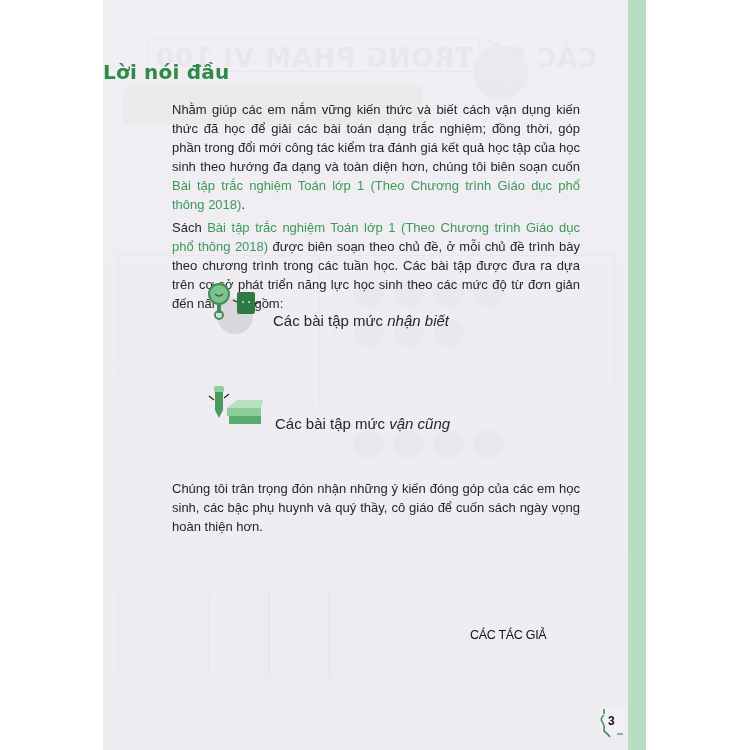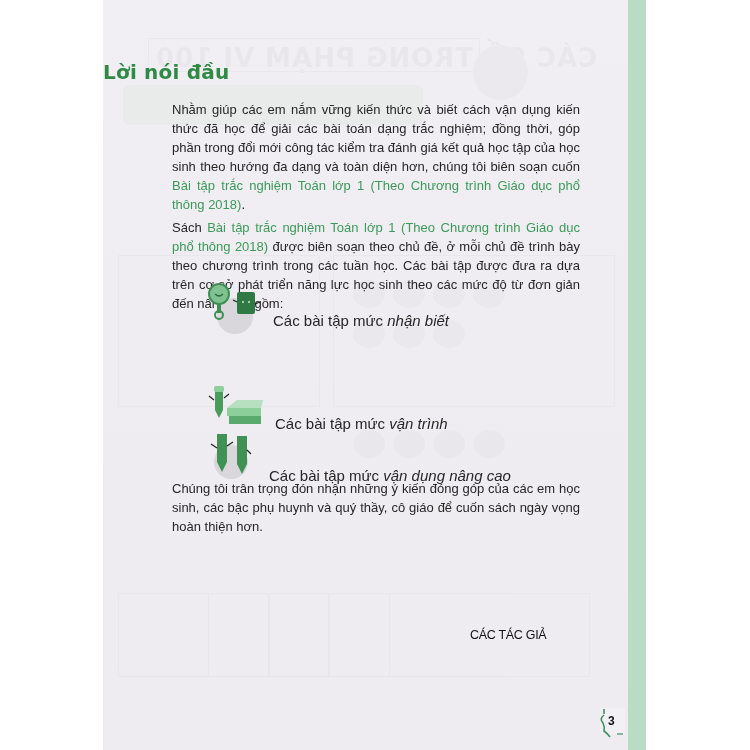--- a/index.html
+++ b/index.html
@@ -213,32 +213,23 @@
 
       <div class="level-row" style="top:102px;">
         <svg class="level-illus" viewBox="0 0 64 52">
           <path d="M12 6 l8 0 l0 20 l-4 8 l-4 -8 z" fill="#4a9c5e"></path>
           <rect x="11" y="2" width="10" height="6" rx="2" fill="#8ccf9a"></rect>
           <path d="M6 12 l5 4 M21 14 l5 -4" stroke="#222" stroke-width="1.2"></path>
           <rect x="24" y="24" width="34" height="8" fill="#8ccf9a"></rect>
           <rect x="26" y="32" width="32" height="8" fill="#5aa96d"></rect>
           <path d="M24 24 l10 -8 l26 0 l-2 8 z" fill="#b7e0c0"></path>
         </svg>
-        <div class="level-text" style="left:72px;top:31px;"><span>Các bài tập mức </span><em>vận trình</em></div>
+        <div class="level-text" style="left:72px;top:31px;"><span>Các bài tập mức </span><em>vận cũng</em></div>
       </div>
 
-      <div class="level-row" style="top:148px;">
-        <svg class="level-illus" viewBox="0 0 64 52">
-          <circle cx="28" cy="32" r="17" fill="#d9d7db"></circle>
-          <path d="M14 4 l10 0 l0 28 l-5 10 l-5 -10 z" fill="#3f9154"></path>
-          <path d="M34 6 l10 0 l0 28 l-5 10 l-5 -10 z" fill="#3f9154"></path>
-          <path d="M8 14 l6 4 M24 16 l6 -4 M44 20 l4 4" stroke="#222" stroke-width="1.2"></path>
-        </svg>
-        <div class="level-text" style="left:66px;top:37px;"><span>Các bài tập mức </span><em>vận dụng nâng cao</em></div>
-      </div>
     </div>
 
     <div class="body" style="top:479px;">
       <p class="para">Chúng tôi trân trọng đón nhận những ý kiến đóng góp của các em học sinh, các bậc phụ huynh và quý thầy, cô giáo để cuốn sách ngày vọng hoàn thiện hơn.</p>
     </div>
 
     <div class="signature">CÁC TÁC GIẢ</div>
 
     <div class="page-tab"></div>
     <svg class="page-deco" width="30" height="32" viewBox="0 0 30 32">

